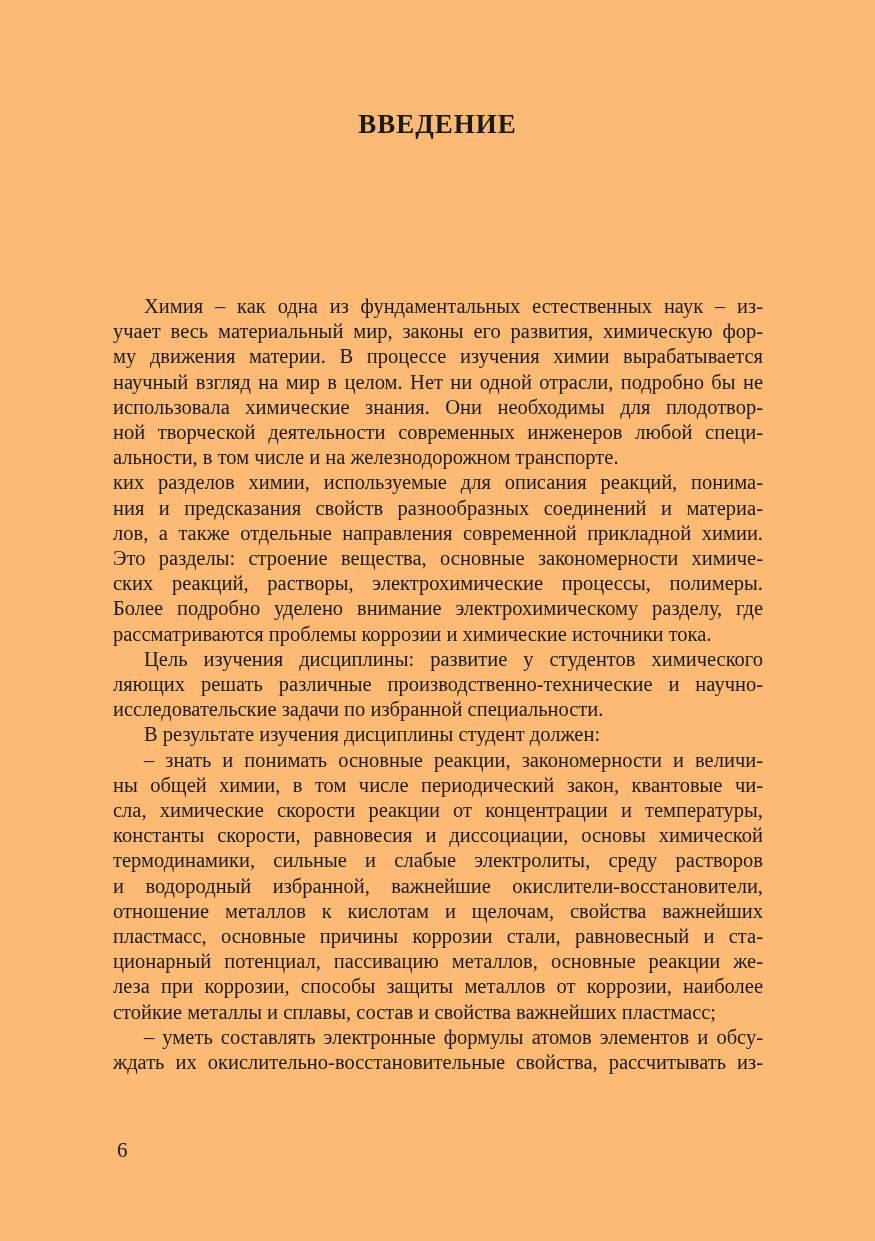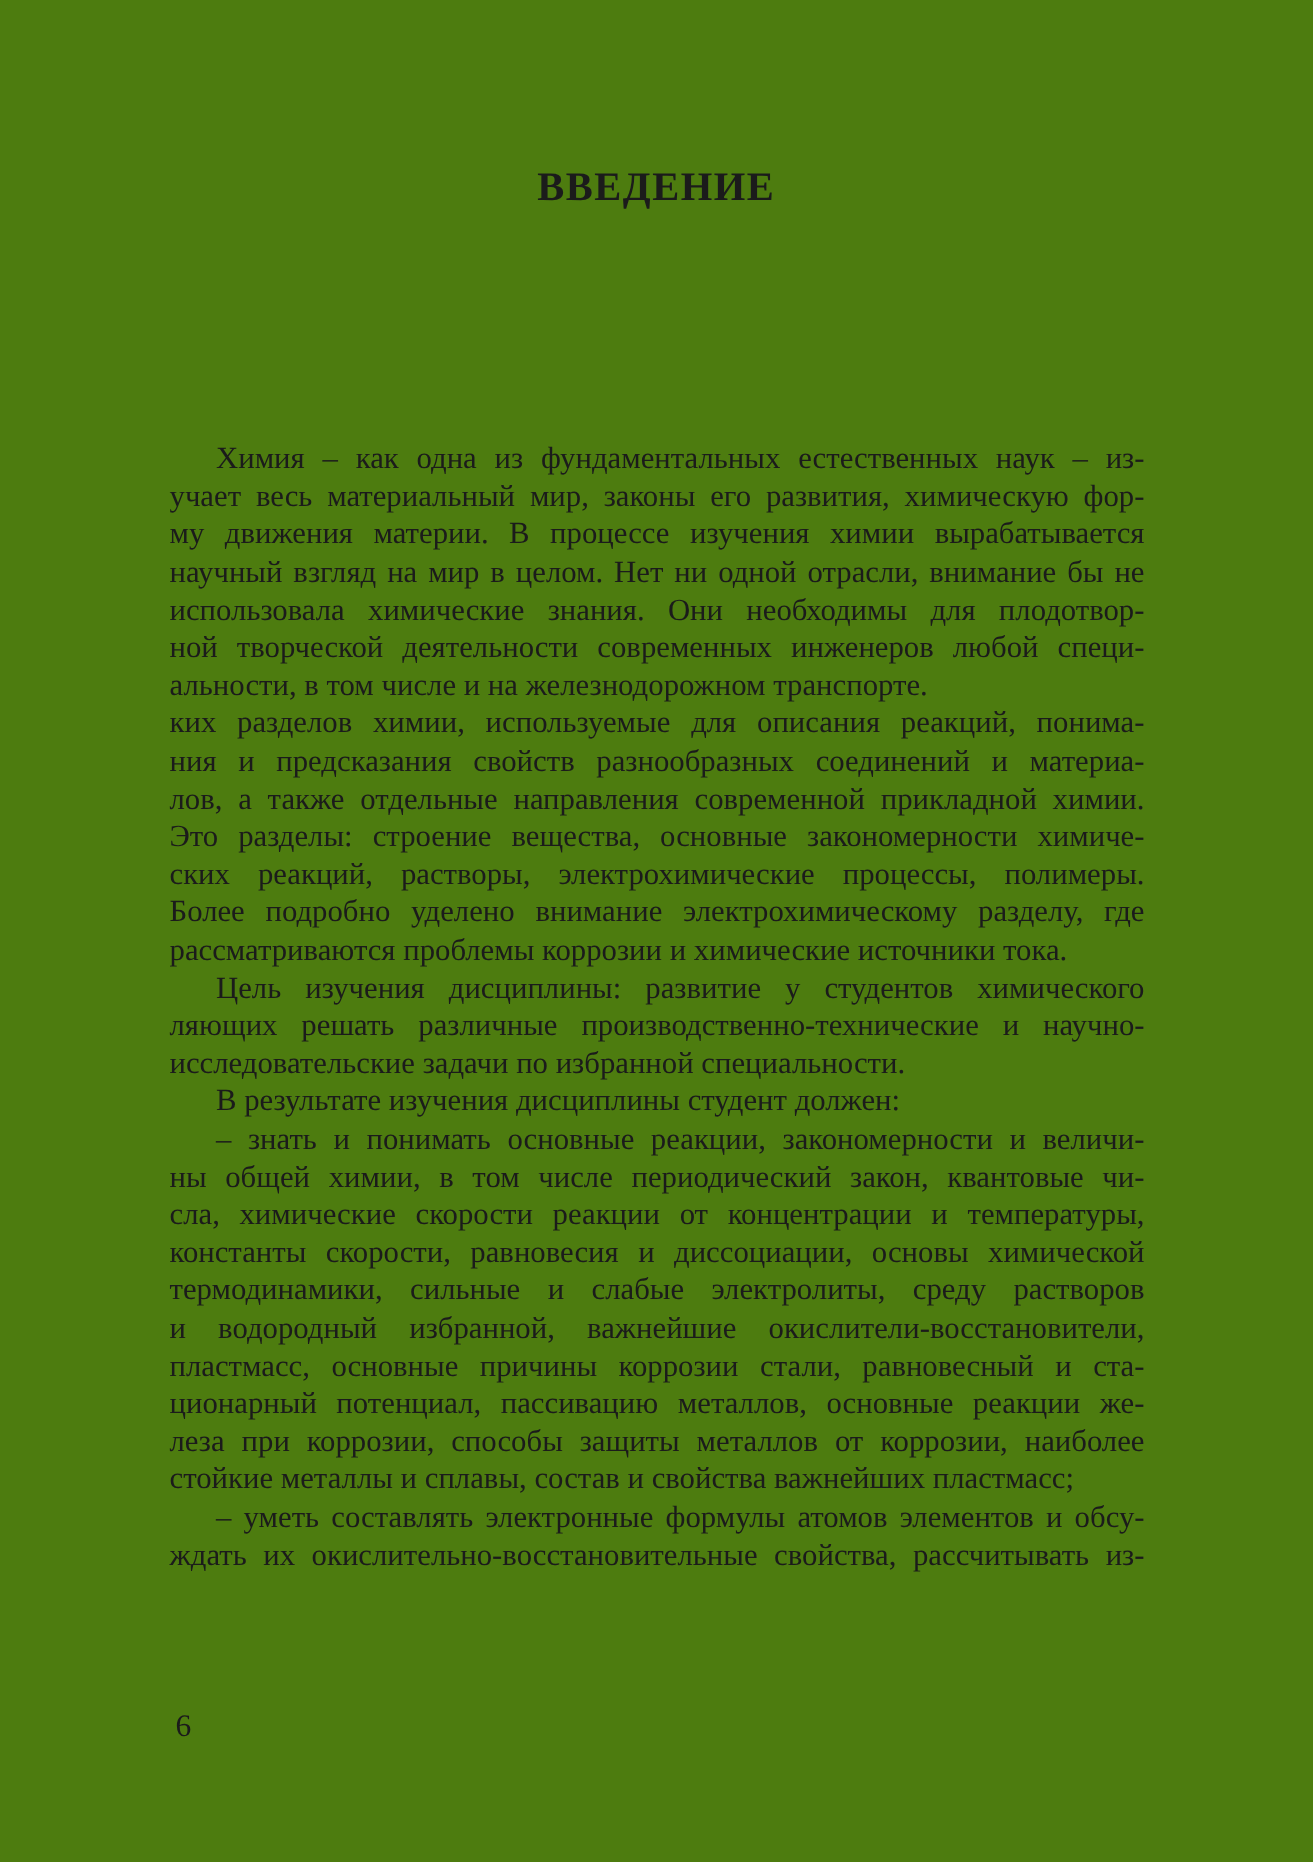--- a/index.html
+++ b/index.html
@@ -4,21 +4,21 @@
 <style>
   html, body {
     margin: 0;
     padding: 0;
     background: #ffffff;
   }
   .page {
     position: relative;
     width: 875px;
     height: 1241px;
-    background: #4d7c0f;
+    background: #fdba74;
     overflow: hidden;
     font-family: "Liberation Serif", "DejaVu Serif", serif;
     color: #1b1b1b;
   }
   .title {
     position: absolute;
     top: 109px;
     left: 0;
     width: 100%;
     text-align: center;
@@ -64,21 +64,21 @@
 <body>
 
 <div class="page">
   <div class="title">ВВЕДЕНИЕ</div>
 
   <div class="body-text" id="body-text">
       <div class="paragraph">
         <div class="line first">Химия – как одна из фундаментальных естественных наук – из-</div>
         <div class="line">учает весь материальный мир, законы его развития, химическую фор-</div>
         <div class="line">му движения материи. В процессе изучения химии вырабатывается</div>
-        <div class="line">научный взгляд на мир в целом. Нет ни одной отрасли, внимание бы не</div>
+        <div class="line">научный взгляд на мир в целом. Нет ни одной отрасли, подробно бы не</div>
         <div class="line">использовала химические знания. Они необходимы для плодотвор-</div>
         <div class="line">ной творческой деятельности современных инженеров любой специ-</div>
         <div class="line para-last">альности, в том числе и на железнодорожном транспорте.</div>
       </div>
       <div class="paragraph">
         <div class="line">ких разделов химии, используемые для описания реакций, понима-</div>
         <div class="line">ния и предсказания свойств разнообразных соединений и материа-</div>
         <div class="line">лов, а также отдельные направления современной прикладной химии.</div>
         <div class="line">Это разделы: строение вещества, основные закономерности химиче-</div>
         <div class="line">ских реакций, растворы, электрохимические процессы, полимеры.</div>
@@ -93,20 +93,21 @@
       <div class="paragraph">
         <div class="line first para-last">В результате изучения дисциплины студент должен:</div>
       </div>
       <div class="paragraph">
         <div class="line first">– знать и понимать основные реакции, закономерности и величи-</div>
         <div class="line">ны общей химии, в том числе периодический закон, квантовые чи-</div>
         <div class="line">сла, химические скорости реакции от концентрации и температуры,</div>
         <div class="line">константы скорости, равновесия и диссоциации, основы химической</div>
         <div class="line">термодинамики, сильные и слабые электролиты, среду растворов</div>
         <div class="line">и водородный избранной, важнейшие окислители-восстановители,</div>
+        <div class="line">отношение металлов к кислотам и щелочам, свойства важнейших</div>
         <div class="line">пластмасс, основные причины коррозии стали, равновесный и ста-</div>
         <div class="line">ционарный потенциал, пассивацию металлов, основные реакции же-</div>
         <div class="line">леза при коррозии, способы защиты металлов от коррозии, наиболее</div>
         <div class="line para-last">стойкие металлы и сплавы, состав и свойства важнейших пластмасс;</div>
       </div>
       <div class="paragraph">
         <div class="line first">– уметь составлять электронные формулы атомов элементов и обсу-</div>
         <div class="line">ждать их окислительно-восстановительные свойства, рассчитывать из-</div>
       </div>
     </div>

